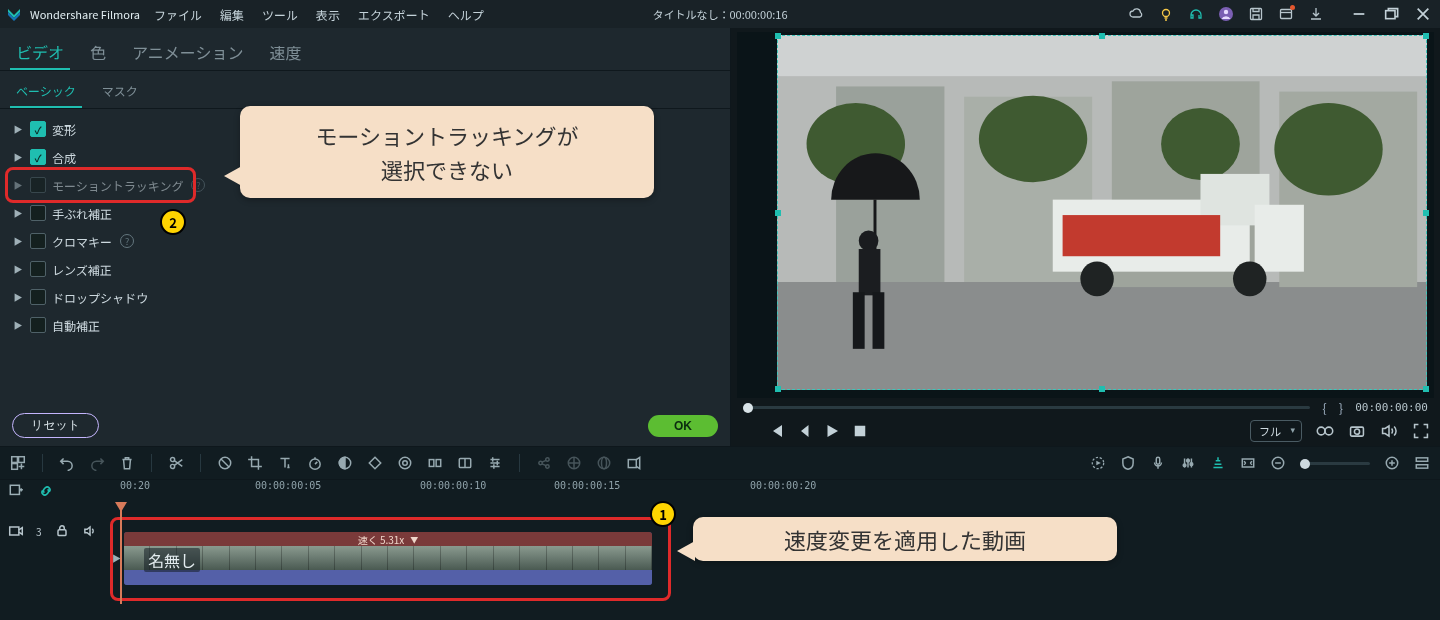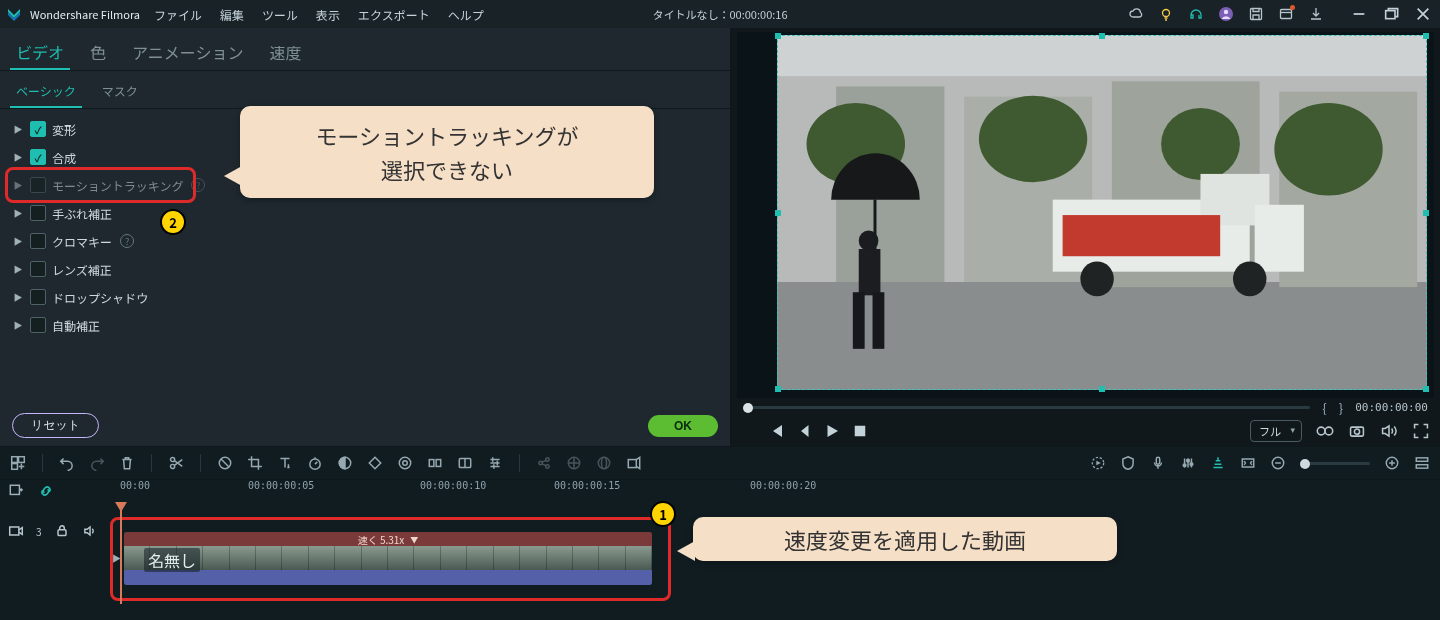--- a/index.html
+++ b/index.html
@@ -578,22 +578,22 @@
           </span>
         <span class="ic">
             <svg viewBox="0 0 14 14" fill="none" stroke="#b7c5cc" stroke-width="1.3">
               <path d="M2.5 5.5h2l2.5-2v7l-2.5-2h-2zM9 5c1 1 1 3 0 4"></path>
             </svg>
           </span>
       </div>
     </div>
 
     <div class="ruler-row">
-      <span class="ruler-tick" style="left:120px">00:00</span>
-      <span class="ruler-tick" style="left:248px">00:00:00:05</span>
+      <span class="ruler-tick" style="left:120px">00:20</span>
+      <span class="ruler-tick" style="left:255px">00:00:00:05</span>
       <span class="ruler-tick" style="left:420px">00:00:00:10</span>
       <span class="ruler-tick" style="left:554px">00:00:00:15</span>
       <span class="ruler-tick" style="left:750px">00:00:00:20</span>
     </div>
 
     <div class="track-area">
       <div class="playhead"></div>
 
       <span style="position:absolute;left:2px;top:48px;color:#9db0b7;font-size:9px;">▶</span>
       <div class="clip">

